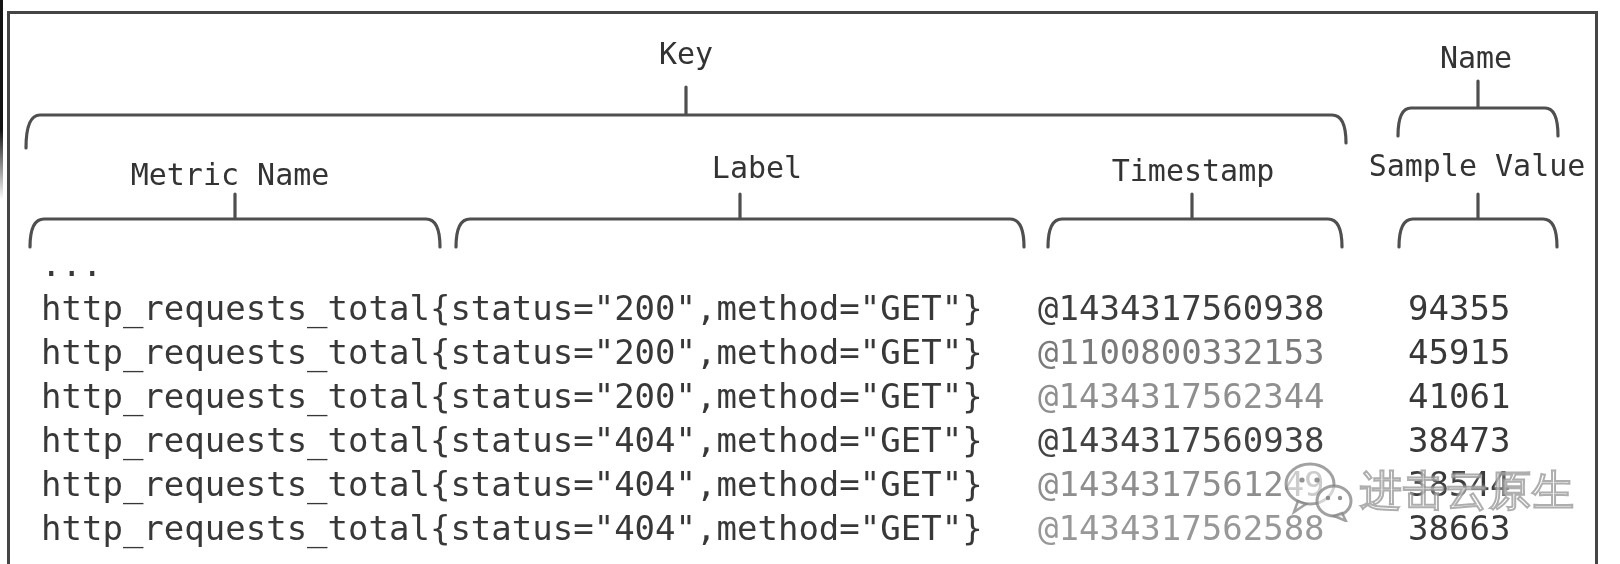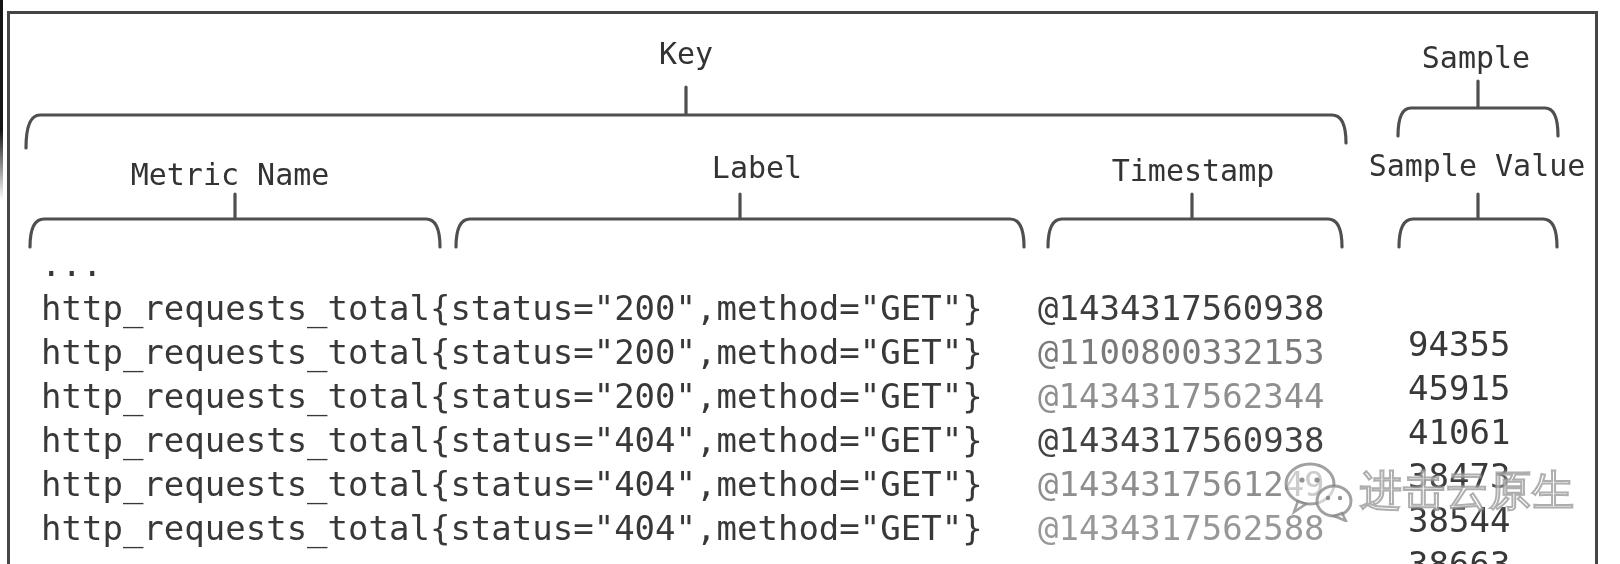--- a/index.html
+++ b/index.html
@@ -59,21 +59,21 @@
     z-index: 1;
   }
   .row { position: relative; height: 44px; }
   .cell {
     position: absolute; top: 0;
     white-space: pre;
     line-height: 44px;
   }
   .metric-cell    { left: 0; }
   .timestamp-cell { left: 997px; }
-  .value-cell     { left: 1367px; margin-top: 36px; }
+  .value-cell     { left: 1367px; }
   .watermark {
     position: absolute; left: 1282px; top: 460px;
     display: flex; align-items: flex-end;
     z-index: 2;
   }
   .watermark .wm-icon { flex: 0 0 auto; }
   .wm-text {
     margin-left: 6px;
     font-size: 42px;
     line-height: 62px;
@@ -95,21 +95,21 @@
   <svg class="braces" viewBox="0 0 1620 564" xmlns="http://www.w3.org/2000/svg">
     <path d="M 26 148 Q 26 115 40 115 L 1332 115 Q 1346 115 1346 143 M 686 115 L 686 87"></path>
     <path d="M 1398 136 Q 1398 108 1411 108 L 1545 108 Q 1558 108 1558 136 M 1478 108 L 1478 81"></path>
     <path d="M 30 247 Q 30 219 44 219 L 426 219 Q 440 219 440 247 M 235 219 L 235 194"></path>
     <path d="M 456 247 Q 456 219 470 219 L 1010 219 Q 1024 219 1024 247 M 740 219 L 740 194"></path>
     <path d="M 1048 247 Q 1048 219 1062 219 L 1328 219 Q 1342 219 1342 247 M 1192 219 L 1192 194"></path>
     <path d="M 1399 247 Q 1399 219 1413 219 L 1543 219 Q 1557 219 1557 247 M 1478 219 L 1478 194"></path>
   </svg>
 
   <div class="lbl lbl-key">Key</div>
-  <div class="lbl lbl-value">Sample</div>
+  <div class="lbl lbl-value">Name</div>
   <div class="lbl lbl-metric-name">Metric Name</div>
   <div class="lbl lbl-label">Label</div>
   <div class="lbl lbl-timestamp">Timestamp</div>
   <div class="lbl lbl-sample-value">Sample Value</div>
 
   <div class="rows">
     <div class="row">
       <span class="cell metric-cell">...</span>
     </div>
 

